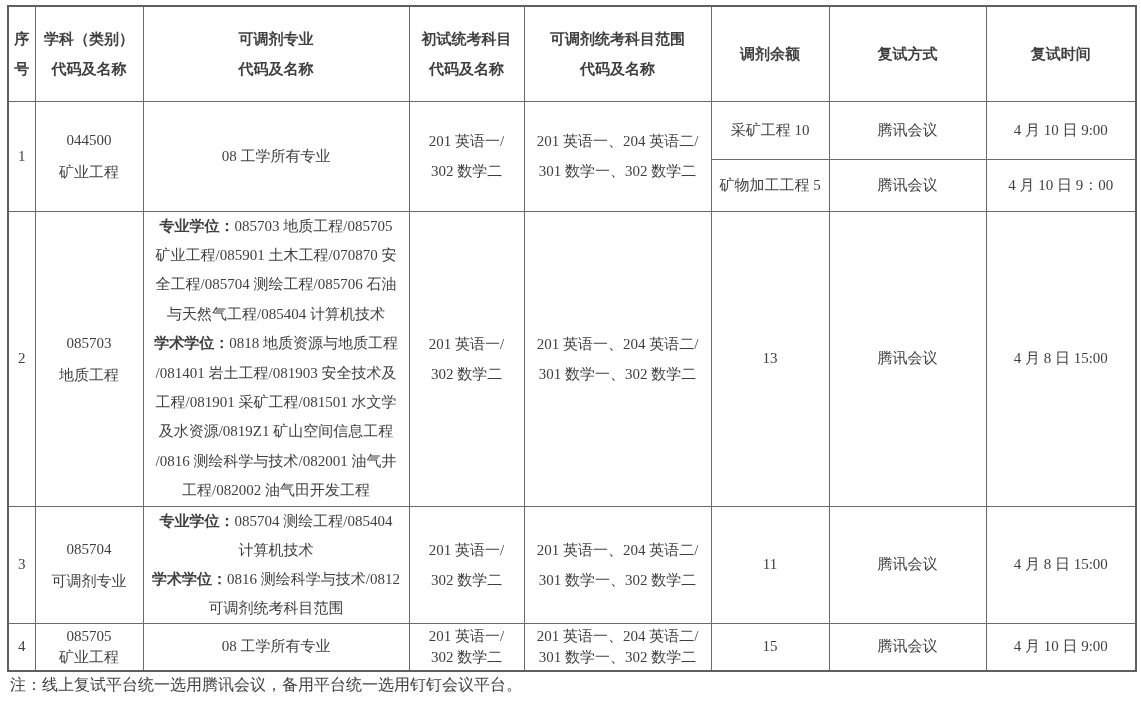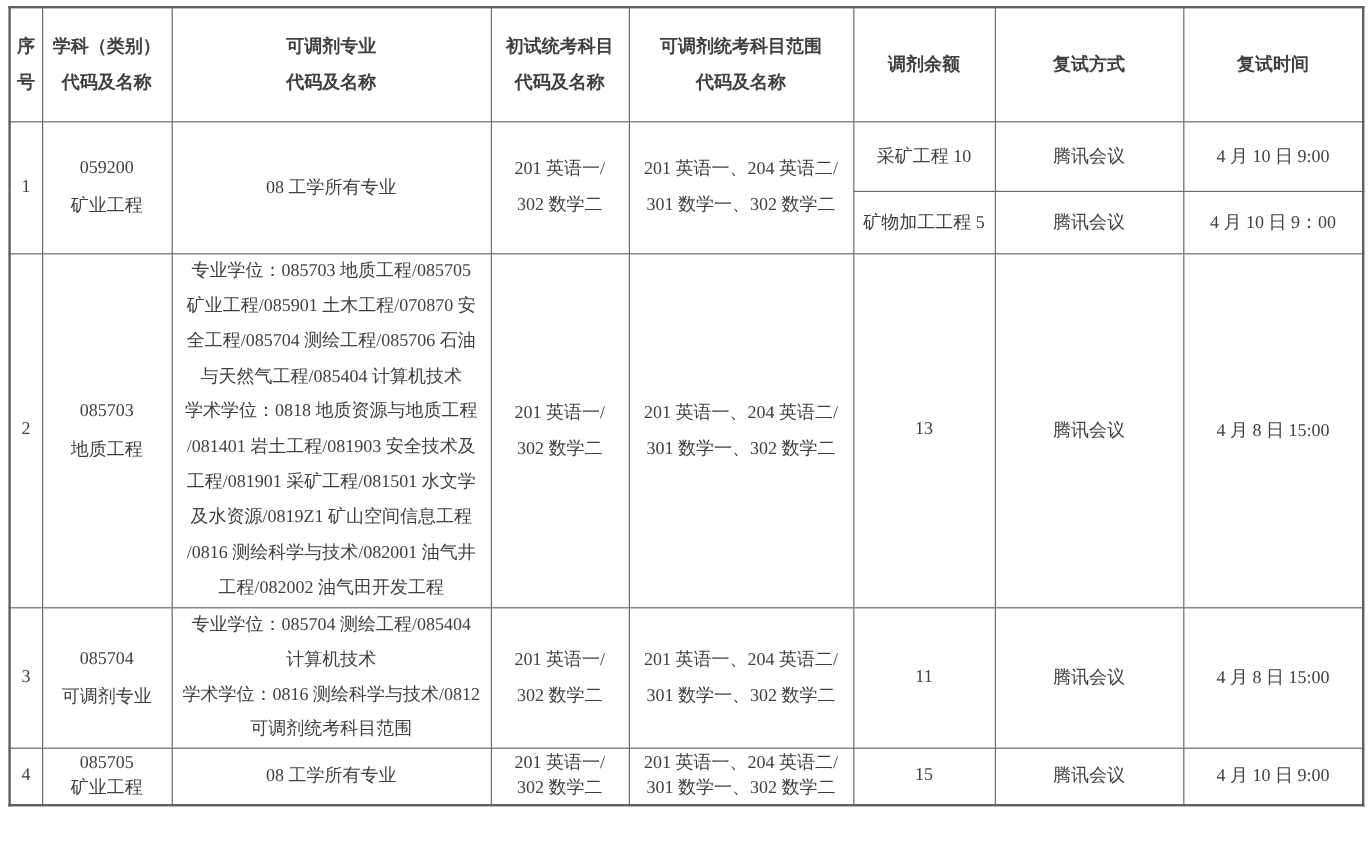--- a/index.html
+++ b/index.html
@@ -21,21 +21,21 @@
     padding:0;overflow:hidden;
   }
   tr.hdr th{font-weight:bold;line-height:30px;font-size:15px;}
   .lh30{line-height:30px;}
   .lh32{line-height:32px;}
   .lh23{line-height:21px;margin-top:32px;}
   td.majors{text-align:left;padding-left:10px;padding-right:6px;}
   td.majors .ln{white-space:nowrap;}
   tr.r2 td.majors{line-height:29.4px;}
   tr.r3 td.majors{line-height:29px;margin-top:43px;}
-  .bb{font-weight:normal;}
+  .bb{font-weight:bold;}
   td.dash-bot{border-bottom:1px dashed #9c9c9c;margin-left:48px;}
   td.solid-bot{border-bottom:2px solid #2e2e2e;}
   .footnote{
     position:absolute;left:10px;top:673px;
     font-size:16px;line-height:24px;color:#3f3f3f;white-space:nowrap;
   }
 </style>
 </head>
 <body>
 
@@ -84,21 +84,21 @@
       <th>
         <div>复试时间</div>
       </th>
     </tr>
 
     <tr style="height:58px">
       <td rowspan="2">
         <div>1</div>
       </td>
       <td rowspan="2" class="lh32">
-        <div>059200</div>
+        <div>044500</div>
         <div>矿业工程</div>
       </td>
       <td rowspan="2" class="majors">
         <div class="ln">08 工学所有专业</div>
       </td>
       <td rowspan="2" class="lh30">
         <div>201 英语一/</div>
         <div>302 数学二</div>
       </td>
       <td rowspan="2" class="lh30">
@@ -225,14 +225,15 @@
       <td>
         <div>腾讯会议</div>
       </td>
       <td>
         <div>4 月 10 日 9:00</div>
       </td>
     </tr>
   </tbody>
     </table>
 
+  <div class="footnote">注：线上复试平台统一选用腾讯会议，备用平台统一选用钉钉会议平台。</div>
 
 </div>
 
 </body></html>

